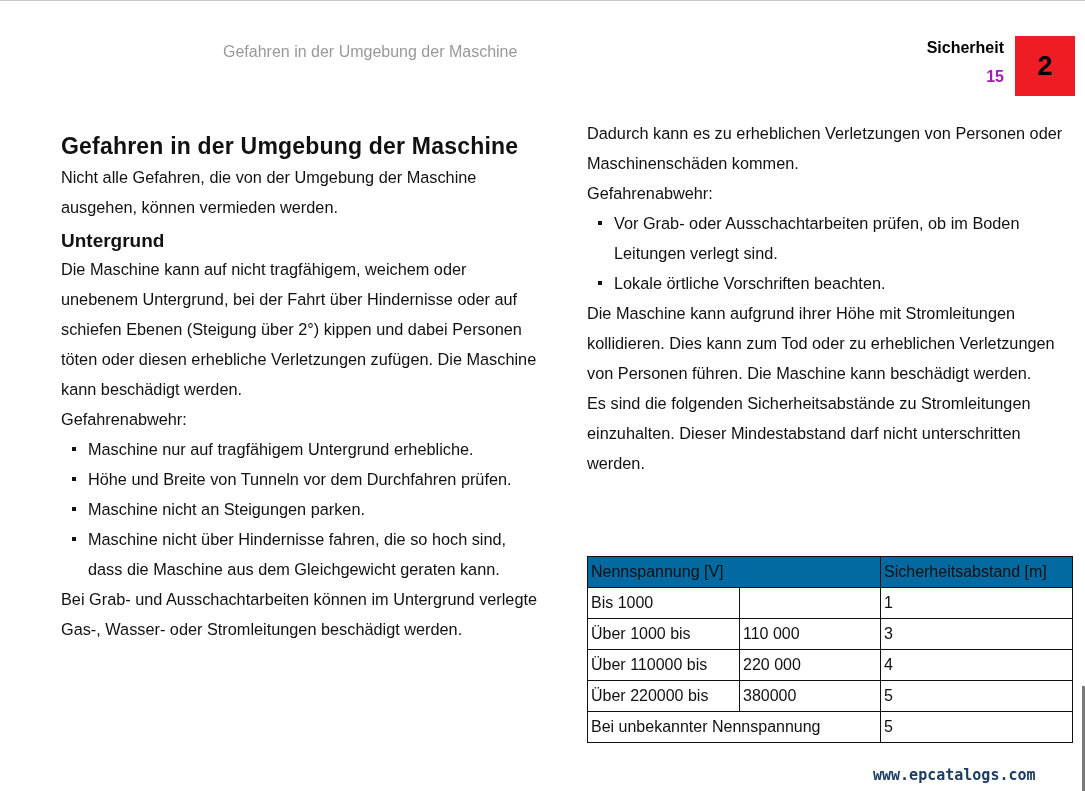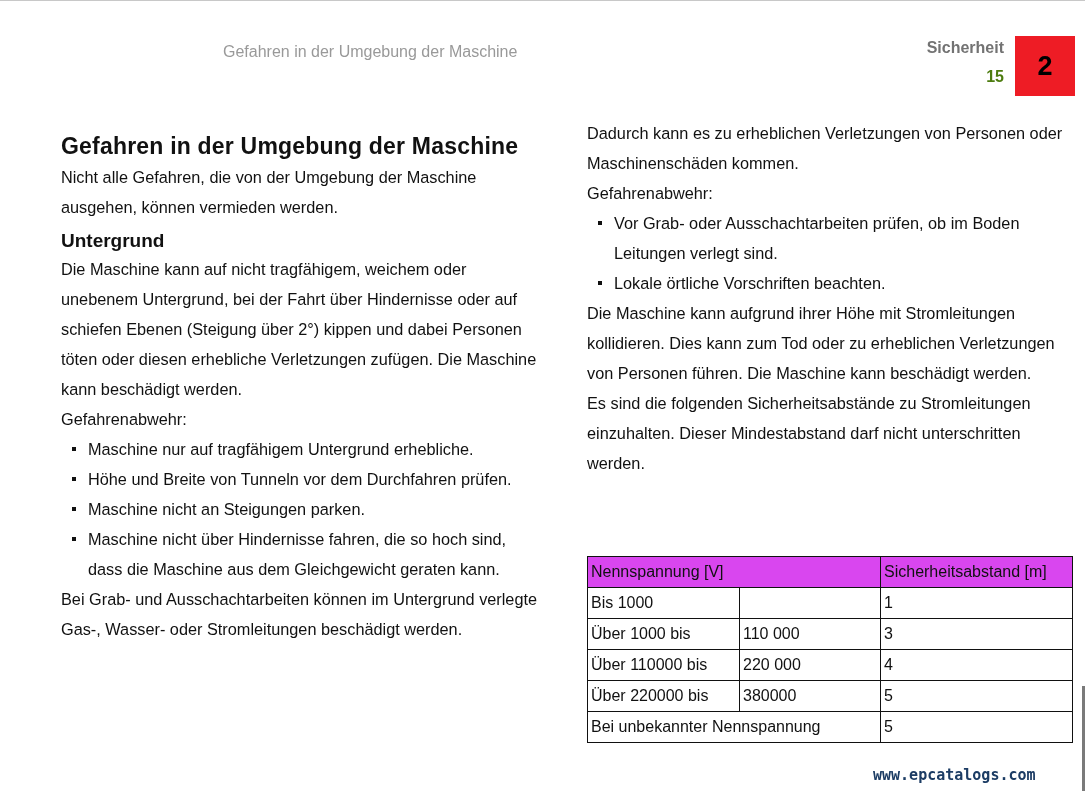--- a/index.html
+++ b/index.html
@@ -9,25 +9,25 @@
     font-family: "Liberation Sans", sans-serif;
     color: #111111;
   }
   .top-rule { position: absolute; left: 0; top: 0; width: 1085px; height: 1px; background: #c8c8c8; }
   .running-head {
     position: absolute; left: 223px; top: 43px;
     font-size: 16px; color: #999999;
   }
   .section-label {
     position: absolute; right: 81px; top: 39px; width: 160px;
-    text-align: right; font-size: 16px; font-weight: bold; color: #737373;
+    text-align: right; font-size: 16px; font-weight: bold; color: #000000;
   }
   .page-number {
     position: absolute; right: 81px; top: 68px; width: 60px;
-    text-align: right; font-size: 16px; font-weight: bold; color: #4d7c0f;
+    text-align: right; font-size: 16px; font-weight: bold; color: #a21caf;
   }
   .chapter-box {
     position: absolute; left: 1015px; top: 36px; width: 60px; height: 60px;
     background: #ee1c25; color: #000;
     font-size: 27px; font-weight: bold;
     display: flex; align-items: center; justify-content: center;
   }
   .col { position: absolute; top: 118px; font-size: 16.3px; line-height: 30px; }
   .col-left { left: 61px; width: 480px; }
   .col-right { left: 587px; width: 485px; }
@@ -47,21 +47,21 @@
   }
   .h2-strom { margin-top: 10px; }
   table.dist {
     position: absolute; left: 587px; top: 556px;
     border-collapse: collapse; font-size: 16px;
   }
   table.dist td, table.dist th {
     border: 1px solid #111; padding: 0 3px; height: 30px; text-align: left; font-weight: normal;
     white-space: nowrap;
   }
-  table.dist th { background: #d946ef; }
+  table.dist th { background: #0369a1; }
   table.dist th, table.dist td { border-top: 1px solid #111; }
   .c1 { width: 145px; }
   .c2 { width: 134px; }
   .c3 { width: 185px; }
   .watermark {
     position: absolute; left: 873px; top: 766px;
     font-family: "DejaVu Sans Mono", monospace; font-size: 15px; font-weight: bold;
     color: #1c3c64;
   }
   .scroll-edge {

